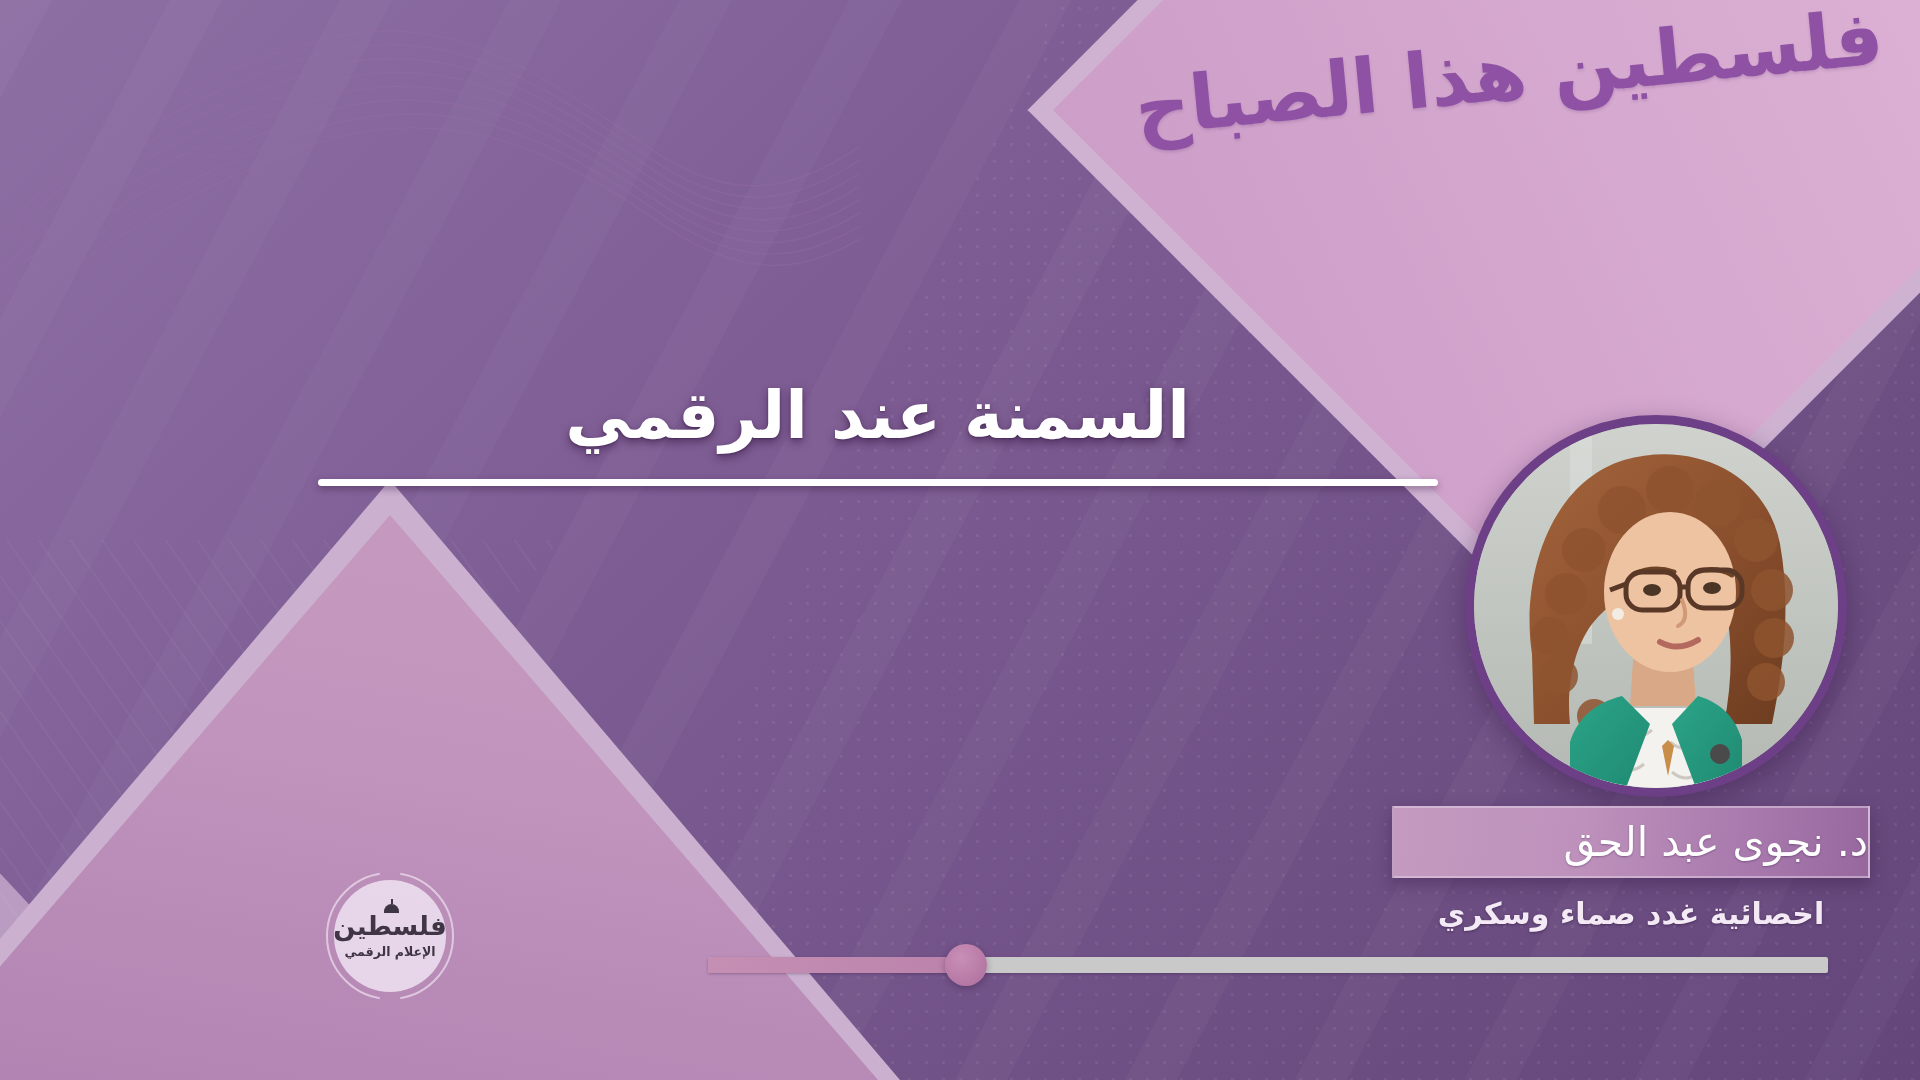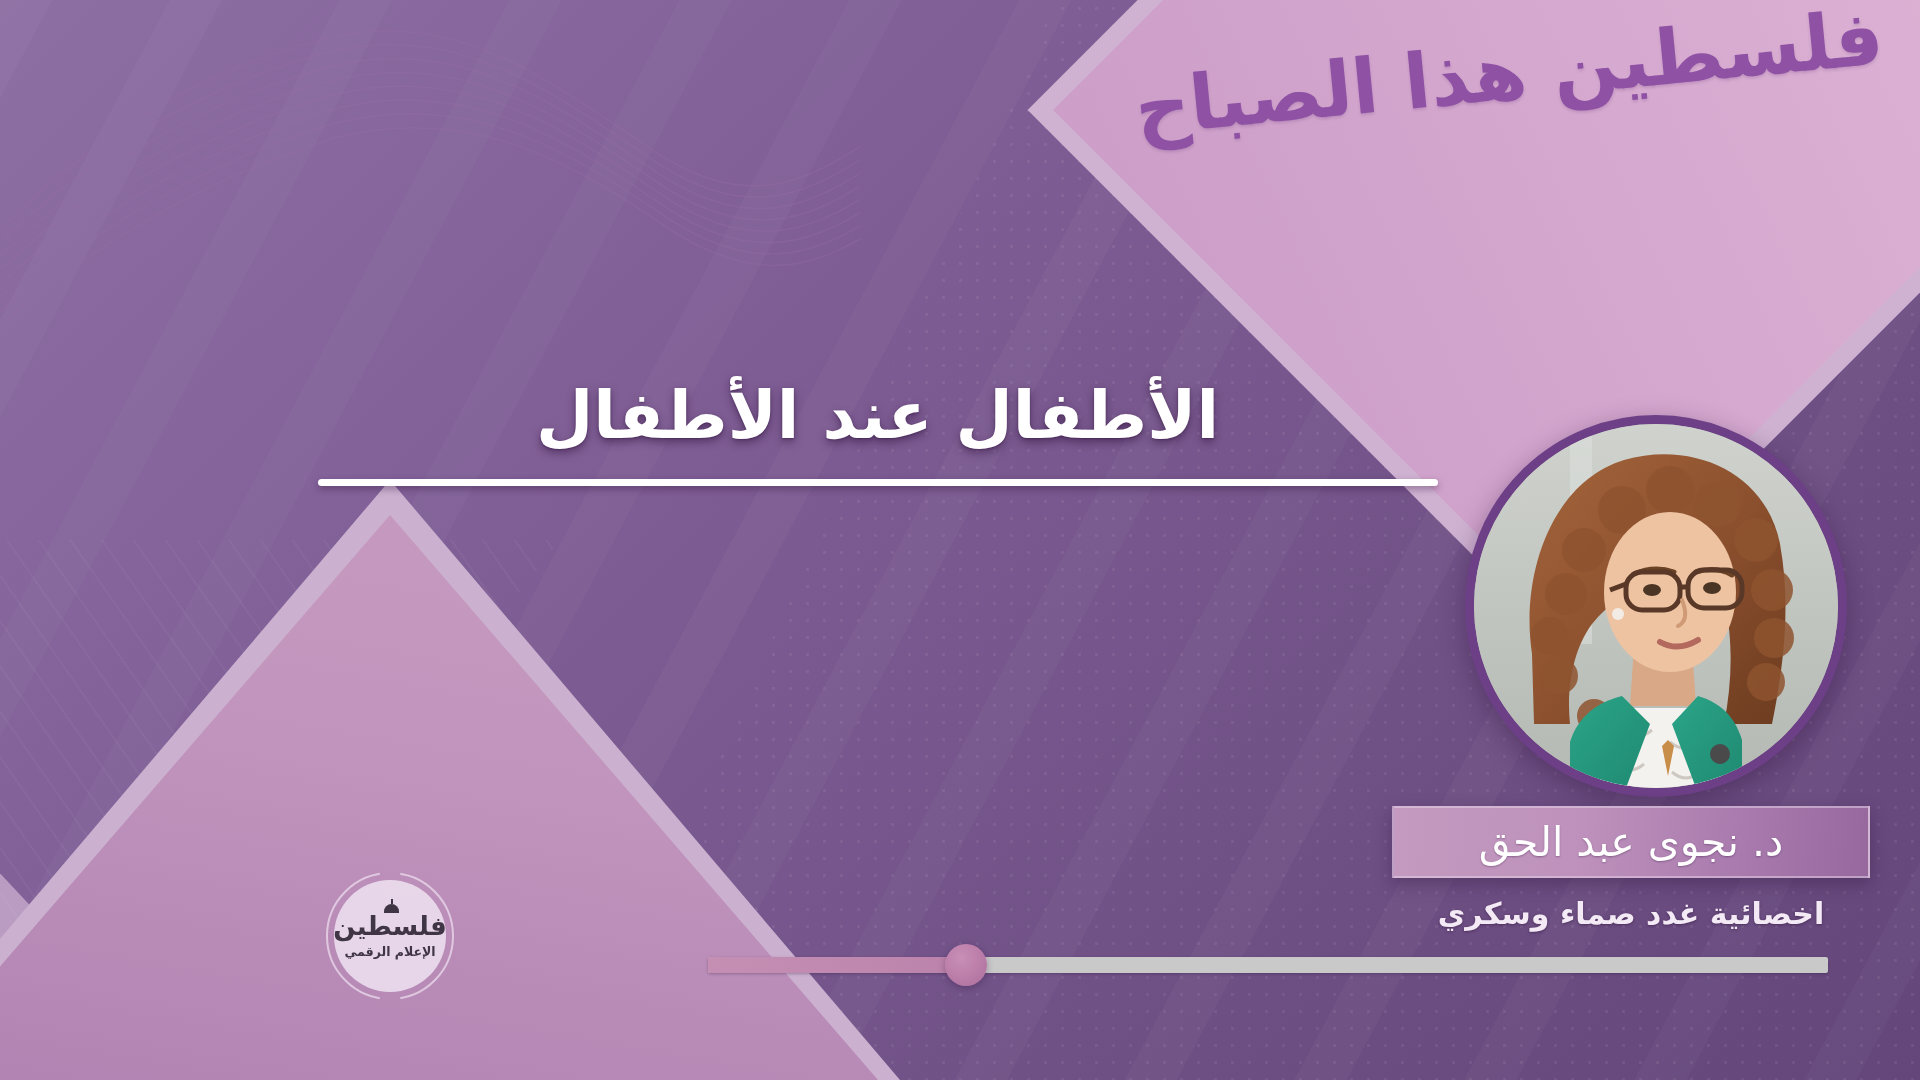--- a/index.html
+++ b/index.html
@@ -173,21 +173,21 @@
   
   .name-banner {
     position: absolute;
     left: 1392px; top: 806px;
     width: 478px; height: 72px;
     background: linear-gradient(95deg, #c49ac0 0%, #bd91bb 40%, #a97bae 72%, #96689e 100%);
     border: 2px solid rgba(226,205,230,.55);
     box-sizing: border-box;
     display: flex;
     align-items: center;
-    justify-content: center;
+    justify-content: flex-start;
     box-shadow: 0 6px 16px rgba(40,16,52,.34);
     direction: rtl;
   }
   .name-banner .name-text {
     color: #ffffff;
     font-size: 41px;
     font-weight: 400;
     letter-spacing: 1px;
     white-space: nowrap;
     text-shadow: 0 1px 2px rgba(50,20,62,.35);
@@ -305,21 +305,21 @@
   <div class="hatch"></div>
   <div class="tri-outline"></div>
   <div class="tri-fill"></div>
 
   <div class="diamond-outer"></div>
   <div class="diamond-inner"></div>
 
   <div class="program-logo">فلسطين هذا الصباح</div>
 
   <div class="title-block">
-    <div class="main-title">الأطفال عند الأطفال</div>
+    <div class="main-title">السمنة عند الرقمي</div>
     <div class="title-rule"></div>
   </div>
 
   <div class="portrait">
     <svg viewBox="0 0 364 364" preserveAspectRatio="xMidYMid slice">
       <defs>
         <linearGradient id="bgwall" x1="0" y1="0" x2="0" y2="1">
           <stop offset="0%" stop-color="#cfd2cd"></stop>
           <stop offset="100%" stop-color="#b4b9b3"></stop>
         </linearGradient>

